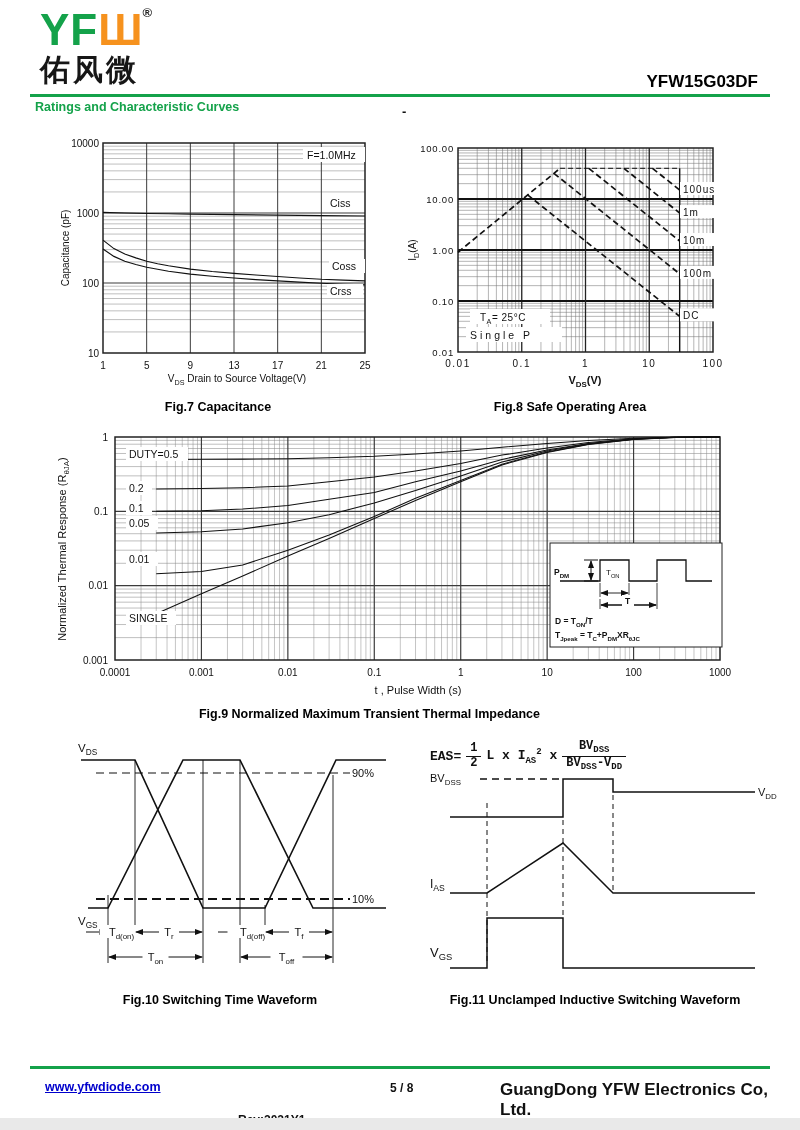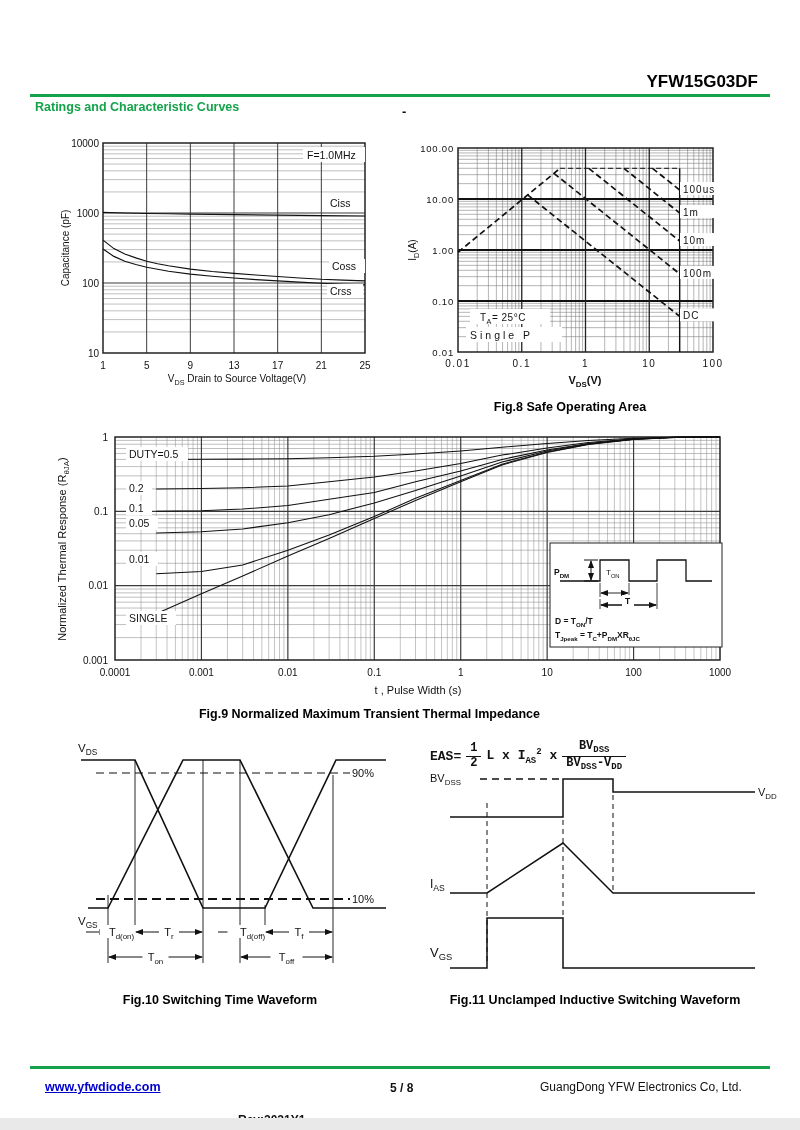--- a/index.html
+++ b/index.html
@@ -26,28 +26,32 @@
   .frac .bot{border-top:1.6px solid #111;padding:0 4px;}
   .frac .top{padding:0 4px;}
   .eas sub,.fl sub{font-size:9px;}
   .eas sup{font-size:9px;}
   
   .rule-bot{position:absolute;left:30px;right:30px;top:1066px;height:3px;background:#14A24A;}
   .f-url{position:absolute;left:45px;top:1080px;font-size:12.5px;font-weight:700;
          color:#0000CC;text-decoration:underline;}
   .f-rev{position:absolute;left:238px;top:1081px;font-size:12px;font-weight:700;margin-top:32px;}
   .f-page{position:absolute;left:390px;top:1081px;font-size:12px;font-weight:700;}
-  .f-co{position:absolute;left:540px;top:1080px;font-size:12px;font-weight:400;}
+  .f-co{position:absolute;left:500px;top:1080px;font-size:17px;font-weight:700;}
   .bottom-band{position:absolute;left:0;right:0;bottom:0;height:12px;background:#e9e9e9;}
 </style>
 </head>
 <body>
 
 <div class="page">
 
+  <div class="logo">
+    <span class="lg-yf">YF</span><span class="lg-w">Ш</span><span class="lg-reg">®</span>
+    <div class="lg-cn">佑风微</div>
+  </div>
   <div class="part">YFW15G03DF</div>
   <div class="rule-top"></div>
   <div class="section">Ratings and Characteristic Curves</div>
   <div class="dash">-</div>
 
   <svg id="fig7svg" class="figsvg" style="left:55px;top:133px" width="350" height="262">
       <line x1="48" y1="198.9279003035213" x2="310" y2="198.9279003035213" stroke="#8a8a8a" stroke-width="0.55"></line>
       <line x1="48" y1="186.60151216962362" x2="310" y2="186.60151216962362" stroke="#8a8a8a" stroke-width="0.55"></line>
       <line x1="48" y1="177.85580060704262" x2="310" y2="177.85580060704262" stroke="#8a8a8a" stroke-width="0.55"></line>
       <line x1="48" y1="171.0720996964787" x2="310" y2="171.0720996964787" stroke="#8a8a8a" stroke-width="0.55"></line>
@@ -204,20 +208,21 @@
       <text x="46" y="171.5" font-size="9.5" fill="#111" text-anchor="end" font-family="Liberation Sans, sans-serif" letter-spacing="0.8"><tspan dy="0">0.10</tspan></text>
       <text x="46" y="222.5" font-size="9.5" fill="#111" text-anchor="end" font-family="Liberation Sans, sans-serif" letter-spacing="0.8"><tspan dy="0">0.01</tspan></text>
       <text x="50" y="233.5" font-size="10" fill="#111" text-anchor="middle" font-family="Liberation Sans, sans-serif" letter-spacing="1.5"><tspan dy="0">0.01</tspan></text>
       <text x="113.75" y="233.5" font-size="10" fill="#111" text-anchor="middle" font-family="Liberation Sans, sans-serif" letter-spacing="1.5"><tspan dy="0">0.1</tspan></text>
       <text x="177.5" y="233.5" font-size="10" fill="#111" text-anchor="middle" font-family="Liberation Sans, sans-serif" letter-spacing="1.5"><tspan dy="0">1</tspan></text>
       <text x="241.25" y="233.5" font-size="10" fill="#111" text-anchor="middle" font-family="Liberation Sans, sans-serif" letter-spacing="1.5"><tspan dy="0">10</tspan></text>
       <text x="305" y="233.5" font-size="10" fill="#111" text-anchor="middle" font-family="Liberation Sans, sans-serif" letter-spacing="1.5"><tspan dy="0">100</tspan></text>
       <text x="177" y="251" font-size="11" fill="#111" text-anchor="middle" font-family="Liberation Sans, sans-serif" font-weight="bold"><tspan dy="0">V</tspan><tspan dy="3" font-size="72%">DS</tspan><tspan dy="-3">(V)</tspan></text>
       <text x="8" y="117" font-size="10" fill="#111" text-anchor="middle" font-family="Liberation Sans, sans-serif" transform="rotate(-90 8 117)"><tspan dy="0">I</tspan><tspan dy="3" font-size="72%">D</tspan><tspan dy="-3">(A)</tspan></text>
     </svg>
+  <div class="caption" style="left:58px;top:400px;width:320px">Fig.7 Capacitance</div>
   <div class="caption" style="left:420px;top:400px;width:300px">Fig.8 Safe Operating Area</div>
 
   <svg id="fig9svg" class="figsvg" style="left:50px;top:425px" width="715" height="278">
       <line x1="91.01759248238696" y1="12" x2="91.01759248238696" y2="235" stroke="#8a8a8a" stroke-width="0.5"></line>
       <line x1="106.23690844362798" y1="12" x2="106.23690844362798" y2="235" stroke="#8a8a8a" stroke-width="0.5"></line>
       <line x1="117.0351849647739" y1="12" x2="117.0351849647739" y2="235" stroke="#8a8a8a" stroke-width="0.5"></line>
       <line x1="125.41097894618449" y1="12" x2="125.41097894618449" y2="235" stroke="#8a8a8a" stroke-width="0.5"></line>
       <line x1="132.25450092601494" y1="12" x2="132.25450092601494" y2="235" stroke="#8a8a8a" stroke-width="0.5"></line>
       <line x1="138.04061631551792" y1="12" x2="138.04061631551792" y2="235" stroke="#8a8a8a" stroke-width="0.5"></line>
       <line x1="143.05277744716085" y1="12" x2="143.05277744716085" y2="235" stroke="#8a8a8a" stroke-width="0.5"></line>

